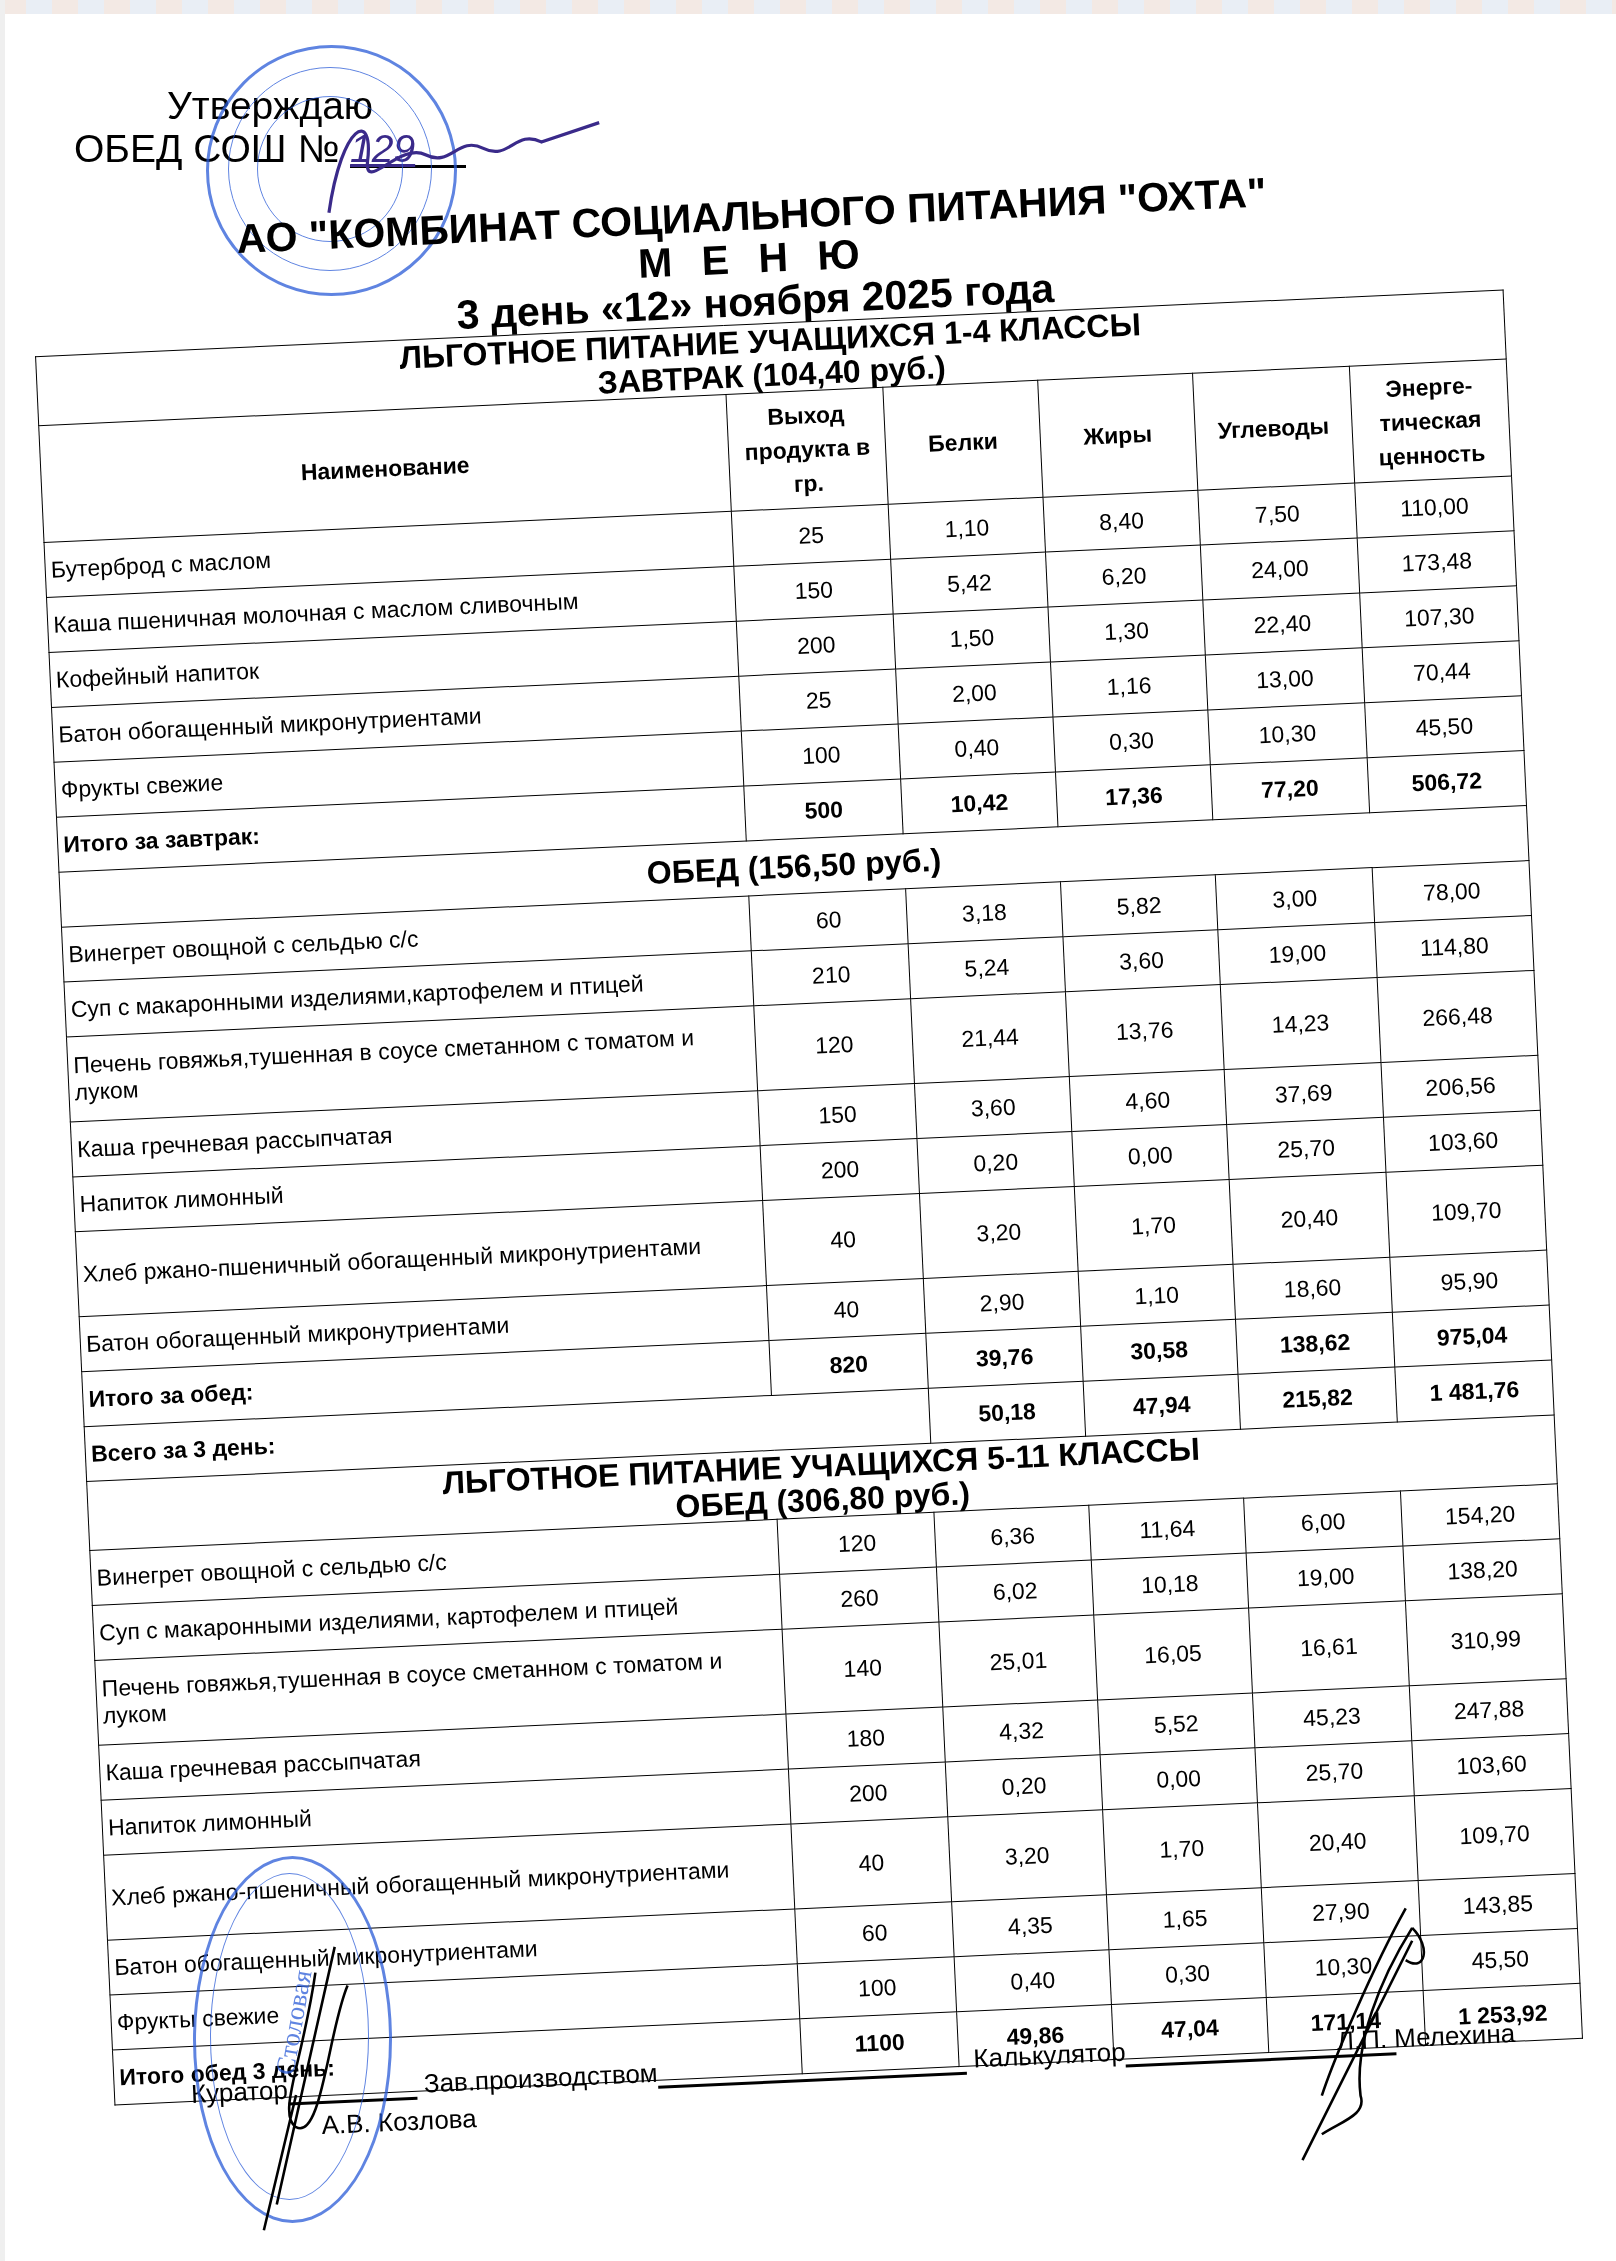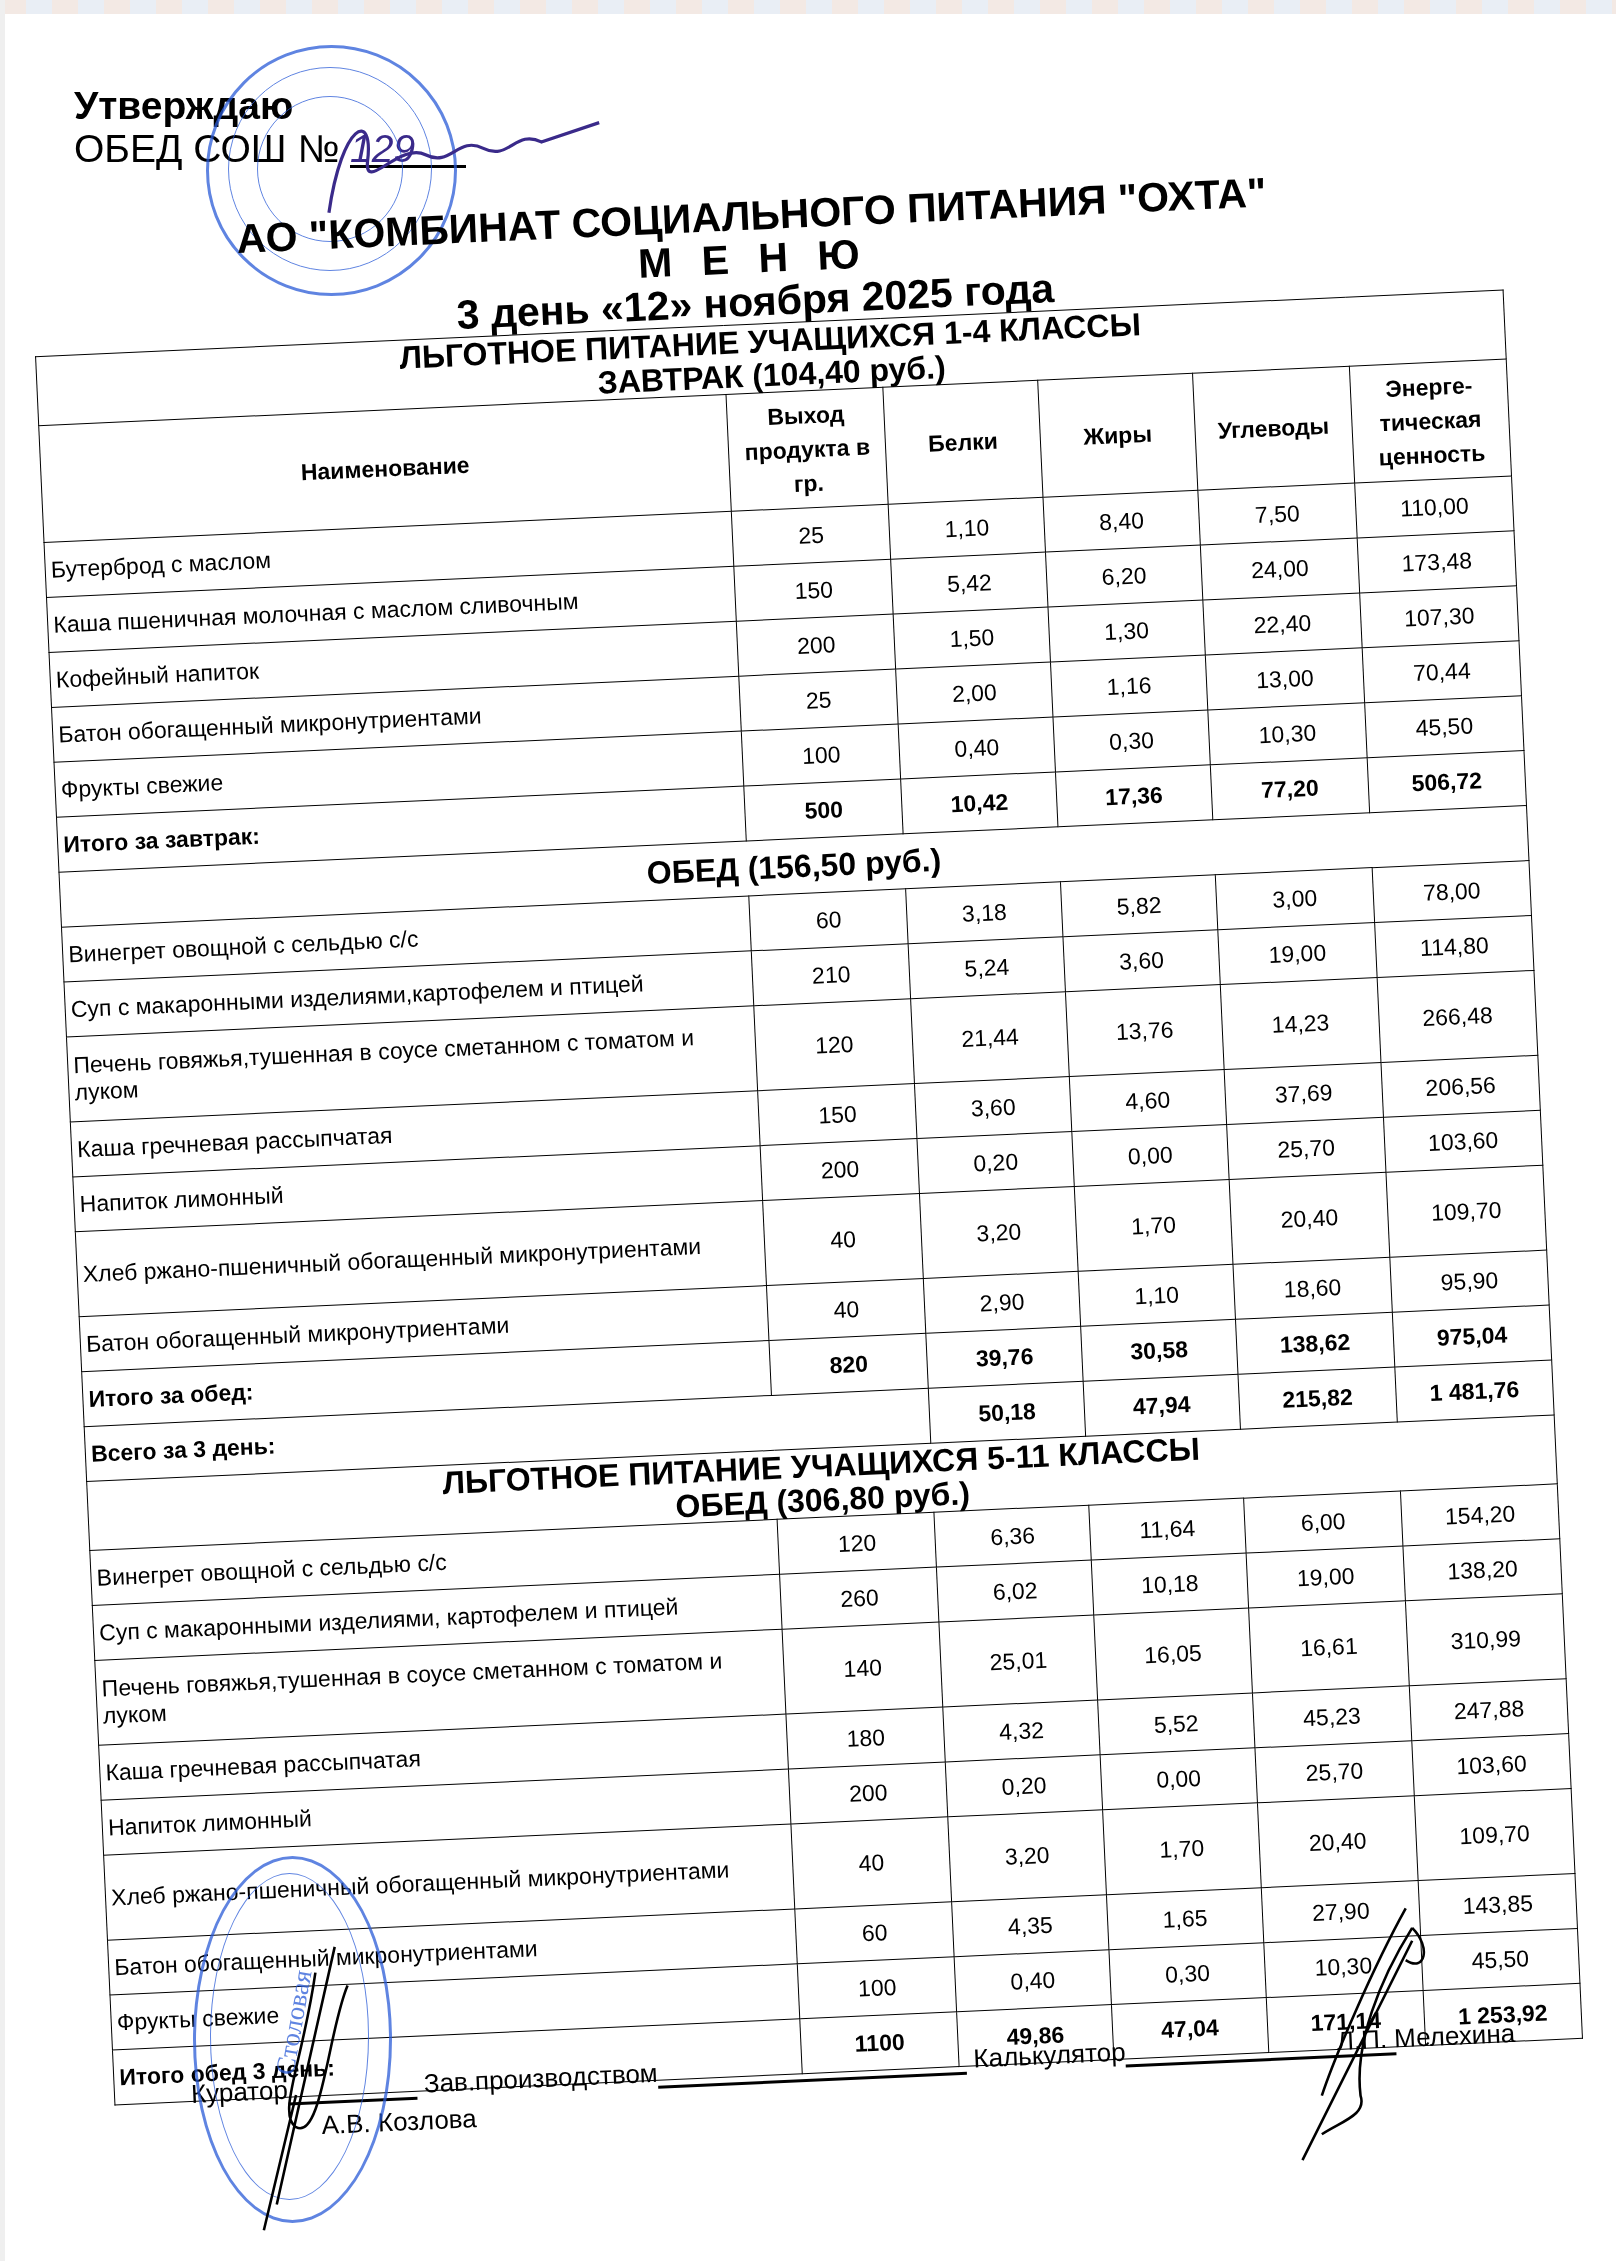--- a/index.html
+++ b/index.html
@@ -4,22 +4,22 @@
 <style>
   html, body { margin:0; padding:0; }
   body {
     width:1617px; height:2261px; background:#ffffff; position:relative; overflow:hidden;
     font-family:"Liberation Sans", sans-serif; color:#000;
   }
   .topstrip { position:absolute; left:0; top:0; width:1617px; height:14px;
     background:repeating-linear-gradient(90deg,#f3e9e4 0 26px,#e9eef5 26px 52px); }
   .leftedge { position:absolute; left:0; top:0; width:5.2px; height:2261px; background:#efefef; }
   .approve { position:absolute; left:74px; top:84px; font-size:39px; line-height:43px; }
-  .approve .b { font-weight:bold; }
-  .approve .u { display:inline-block; min-width:116px; border-bottom:3.2px solid #000; line-height:32px; }
+  .approve .b { font-weight:normal;text-align:center; }
+  .approve .u { display:inline-block; min-width:116px; border-bottom:3.2px solid #000; line-height:32px;text-decoration:underline; }
   .sheet { position:absolute; left:0; top:0; width:1617px; height:2261px;
     transform-origin:808px 1131px; transform:rotate(-2.6deg); }
   .titles { position:absolute; left:213px; top:193px; width:1160px; text-align:center;
     font-weight:bold; font-size:41px; line-height:43px; }
   .titles .menu { letter-spacing:9px; }
   table.menu-table { position:absolute; left:71px; top:322px; width:1470px; border-collapse:collapse;
     font-size:23px; }
   table.menu-table td, table.menu-table th { border:1.9px solid #000; padding:0 5.2px; height:54px; }
   table.menu-table td.v, table.menu-table th.v { border-left:1.3px solid #000; border-right:1.3px solid #000; }
   th { font-weight:bold; font-size:23px; }

